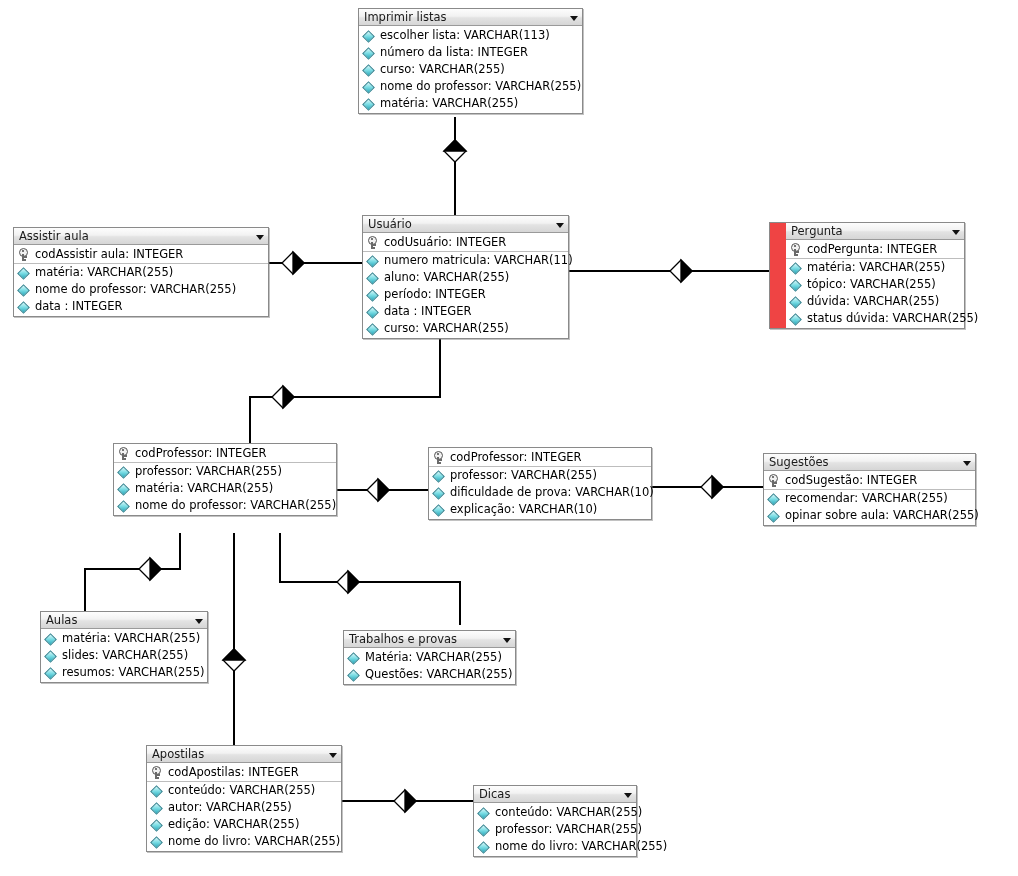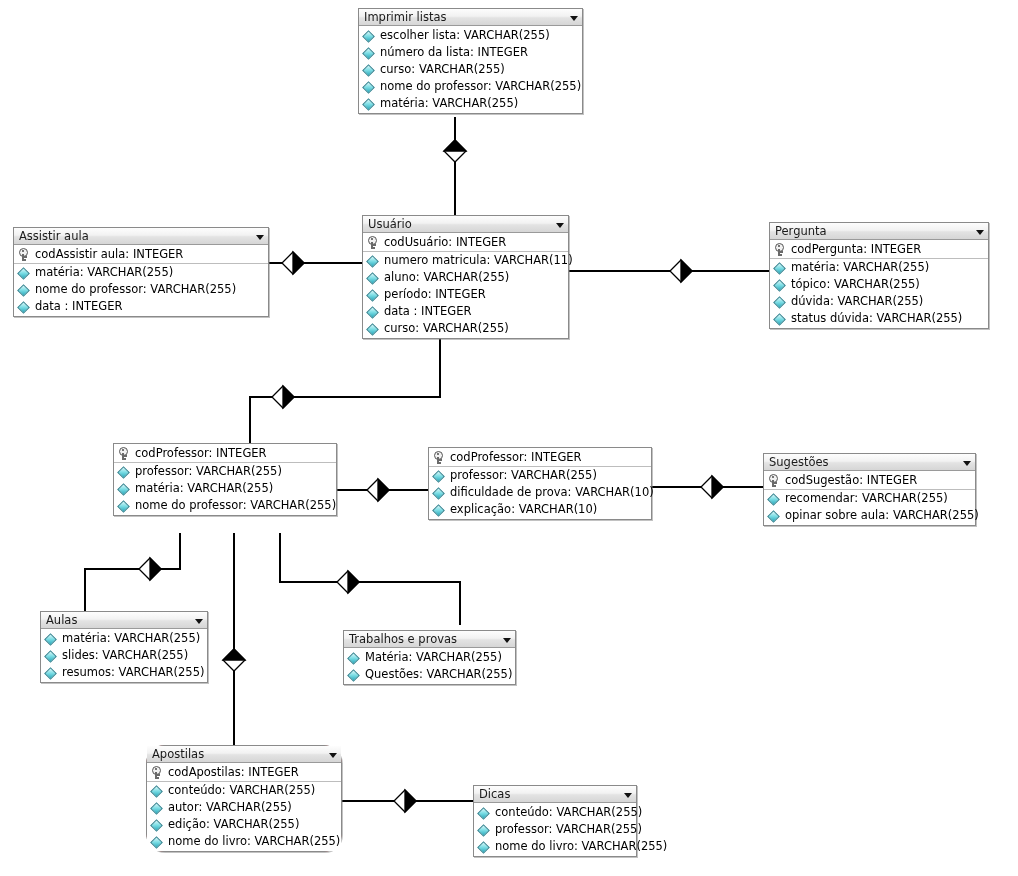--- a/index.html
+++ b/index.html
@@ -204,21 +204,21 @@
         <polygon points="405,790 416,801 405,812 394,801" fill="#ffffff"></polygon>
         <polygon points="405,790 405,812 416,801" fill="#000000"></polygon>
       </g>
     </g>
   </svg>
 
   <div id="entities">
       <div class="entity" style="left: 358px; top: 8px; width: 225px;">
         <div class="titlebar">Imprimir listas<span class="caret"></span></div>
         <div class="rows">
-          <div class="row"><span class="ico-diamond"></span><span>escolher lista: VARCHAR(255)</span></div>
+          <div class="row"><span class="ico-diamond"></span><span>escolher lista: VARCHAR(113)</span></div>
           <div class="row"><span class="ico-diamond"></span><span>número da lista: INTEGER</span></div>
           <div class="row"><span class="ico-diamond"></span><span>curso: VARCHAR(255)</span></div>
           <div class="row"><span class="ico-diamond"></span><span>nome do professor: VARCHAR(255)</span></div>
           <div class="row"><span class="ico-diamond"></span><span>matéria: VARCHAR(255)</span></div>
         </div>
       </div>
       <div class="entity" style="left: 13px; top: 227px; width: 256px;">
         <div class="titlebar">Assistir aula<span class="caret"></span></div>
         <div class="rows">
           <div class="row pk"><span class="ico-key">
@@ -243,21 +243,21 @@
               <span class="tooth"></span>
               <span class="tooth2"></span>
             </span><span>codUsuário: INTEGER</span></div>
           <div class="row"><span class="ico-diamond"></span><span>numero matricula: VARCHAR(11)</span></div>
           <div class="row"><span class="ico-diamond"></span><span>aluno: VARCHAR(255)</span></div>
           <div class="row"><span class="ico-diamond"></span><span>período: INTEGER</span></div>
           <div class="row"><span class="ico-diamond"></span><span>data : INTEGER</span></div>
           <div class="row"><span class="ico-diamond"></span><span>curso: VARCHAR(255)</span></div>
         </div>
       </div>
-      <div class="entity" style="left: 769px; top: 222px; width: 220px;">
+      <div class="entity" style="left: 769px; top: 222px; width: 196px; padding-left: 16px;">
         <div class="titlebar">Pergunta<span class="caret"></span></div>
         <div class="rows">
           <div class="row pk"><span class="ico-key">
               <span class="head"></span>
               <span class="dot"></span>
               <span class="shaft"></span>
               <span class="tooth"></span>
               <span class="tooth2"></span>
             </span><span>codPergunta: INTEGER</span></div>
           <div class="row"><span class="ico-diamond"></span><span>matéria: VARCHAR(255)</span></div>
@@ -316,21 +316,21 @@
           <div class="row"><span class="ico-diamond"></span><span>resumos: VARCHAR(255)</span></div>
         </div>
       </div>
       <div class="entity" style="left: 343px; top: 630px; width: 173px;">
         <div class="titlebar">Trabalhos e provas<span class="caret"></span></div>
         <div class="rows">
           <div class="row"><span class="ico-diamond"></span><span>Matéria: VARCHAR(255)</span></div>
           <div class="row"><span class="ico-diamond"></span><span>Questões: VARCHAR(255)</span></div>
         </div>
       </div>
-      <div class="entity" style="left: 146px; top: 745px; width: 196px; border-radius: 18px;">
+      <div class="entity" style="left: 146px; top: 745px; width: 196px;">
         <div class="titlebar">Apostilas<span class="caret"></span></div>
         <div class="rows">
           <div class="row pk"><span class="ico-key">
               <span class="head"></span>
               <span class="dot"></span>
               <span class="shaft"></span>
               <span class="tooth"></span>
               <span class="tooth2"></span>
             </span><span>codApostilas: INTEGER</span></div>
           <div class="row"><span class="ico-diamond"></span><span>conteúdo: VARCHAR(255)</span></div>

